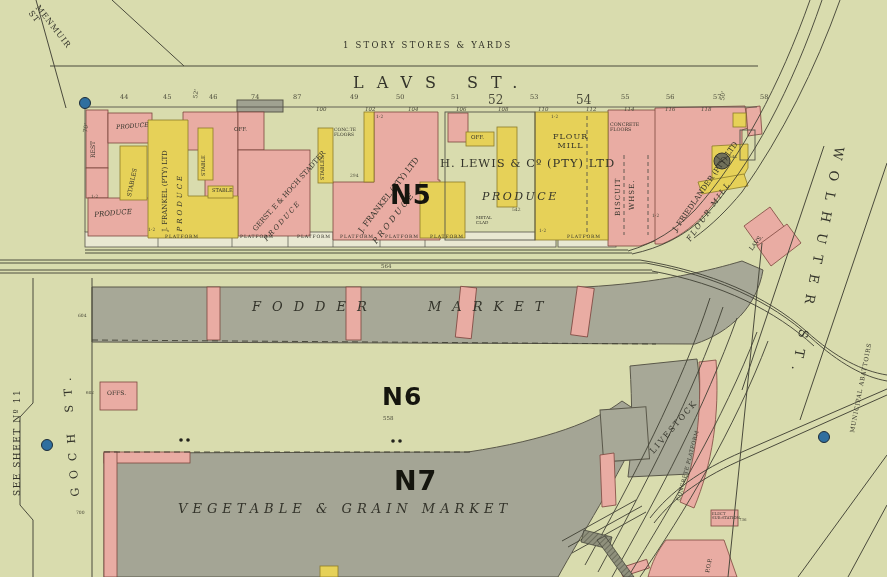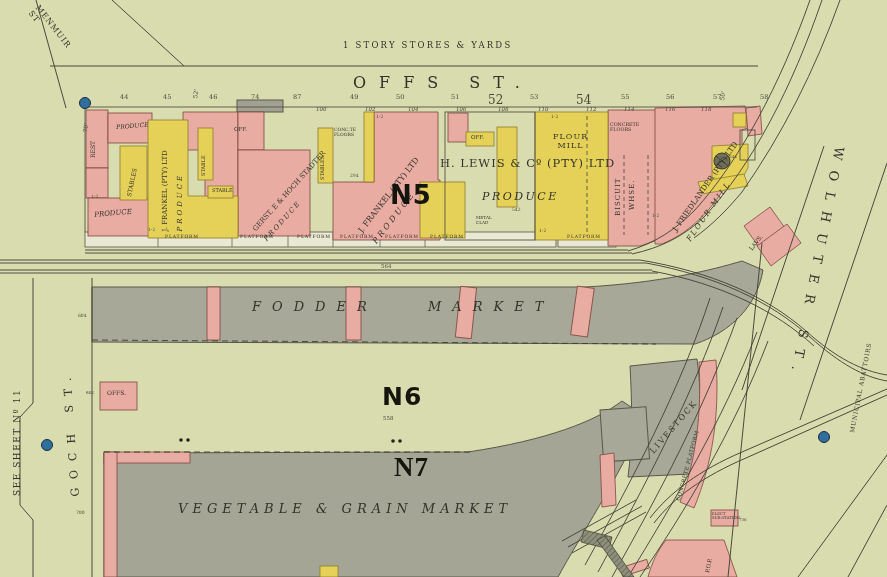--- a/index.html
+++ b/index.html
@@ -123,21 +123,21 @@
     <circle cx="181" cy="440" r="1.8"></circle>
     <circle cx="188" cy="440" r="1.8"></circle>
     <circle cx="393" cy="441" r="1.8"></circle>
     <circle cx="400" cy="441" r="1.8"></circle>
   </g>
 </svg>
 
 <div class="lbl pre" style="left:40px;top:4px;font-size:8px;letter-spacing:1px;transform:rotate(52deg);">MENMUIR
 ST</div>
 <div class="lbl" style="left:343px;top:41px;font-size:8.5px;letter-spacing:2.2px;">1 STORY STORES &amp; YARDS</div>
-<div class="lbl" style="left:353px;top:74px;font-size:16px;letter-spacing:13px;">OFFS ST.</div>
+<div class="lbl" style="left:353px;top:74px;font-size:16px;letter-spacing:13px;">LAVS ST.</div>
 
 <div class="lbl num" style="left:120px;top:94px;font-size:6.5px;">44</div>
 <div class="lbl num" style="left:163px;top:94px;font-size:6.5px;">45</div>
 <div class="lbl num" style="left:209px;top:94px;font-size:6.5px;">46</div>
 <div class="lbl num" style="left:251px;top:94px;font-size:6.5px;">74</div>
 <div class="lbl num" style="left:293px;top:94px;font-size:6.5px;">87</div>
 <div class="lbl num" style="left:350px;top:94px;font-size:6.5px;">49</div>
 <div class="lbl num" style="left:396px;top:94px;font-size:6.5px;">50</div>
 <div class="lbl num" style="left:441px;top:94px;font-size:6.5px;margin-left:10px;">51</div>
 <div class="lbl num" style="left:488px;top:94px;font-size:12px;">52</div>
@@ -221,21 +221,21 @@
 <div class="lbl" style="left:567px;top:234px;font-size:4.6px;letter-spacing:0.8px;">PLATFORM</div>
 
 <div class="lbl num" style="left:381px;top:263px;font-size:5.5px;">564</div>
 <div class="lbl it" style="left:252px;top:300px;font-size:13px;letter-spacing:11px;">FODDER</div>
 <div class="lbl it" style="left:428px;top:300px;font-size:13px;letter-spacing:11px;">MARKET</div>
 <div class="lbl big" style="left:382px;top:340px;font-size:25px;margin-top:43px;">N6</div>
 <div class="lbl num" style="left:78px;top:313px;font-size:4.5px;">604</div>
 <div class="lbl" style="left:107px;top:390px;font-size:6px;">OFFS.</div>
 <div class="lbl num" style="left:86px;top:391px;font-size:4.2px;">602</div>
 <div class="lbl num" style="left:383px;top:415px;font-size:5.5px;">558</div>
-<div class="lbl big" style="left:394px;top:452px;font-size:27px;font-family:Liberation Serif, serif;">N7</div>
+<div class="lbl big" style="left:394px;top:466px;font-size:27px;">N7</div>
 <div class="lbl it" style="left:178px;top:502px;font-size:13px;letter-spacing:5px;">VEGETABLE &amp; GRAIN MARKET</div>
 <div class="lbl num" style="left:76px;top:510px;font-size:4.5px;">700</div>
 
 <div class="lbl" style="left:649px;top:450px;font-size:8px;letter-spacing:2px;transform:rotate(-49deg);">LIVESTOCK</div>
 <div class="lbl" style="left:676px;top:500px;font-size:5.2px;letter-spacing:0.5px;transform:rotate(-75deg);">CONCRETE PLATFORM</div>
 <div class="lbl" style="left:748px;top:248px;font-size:6px;transform:rotate(-52deg);">LAVS.</div>
 <div class="lbl pre" style="left:712px;top:512px;font-size:3.8px;">ELECT
 SUB-STATION</div>
 <div class="lbl num" style="left:739px;top:518px;font-size:4px;">736</div>
 <div class="lbl" style="left:704px;top:572px;font-size:5.5px;transform:rotate(-78deg);">P.O.P.</div>

